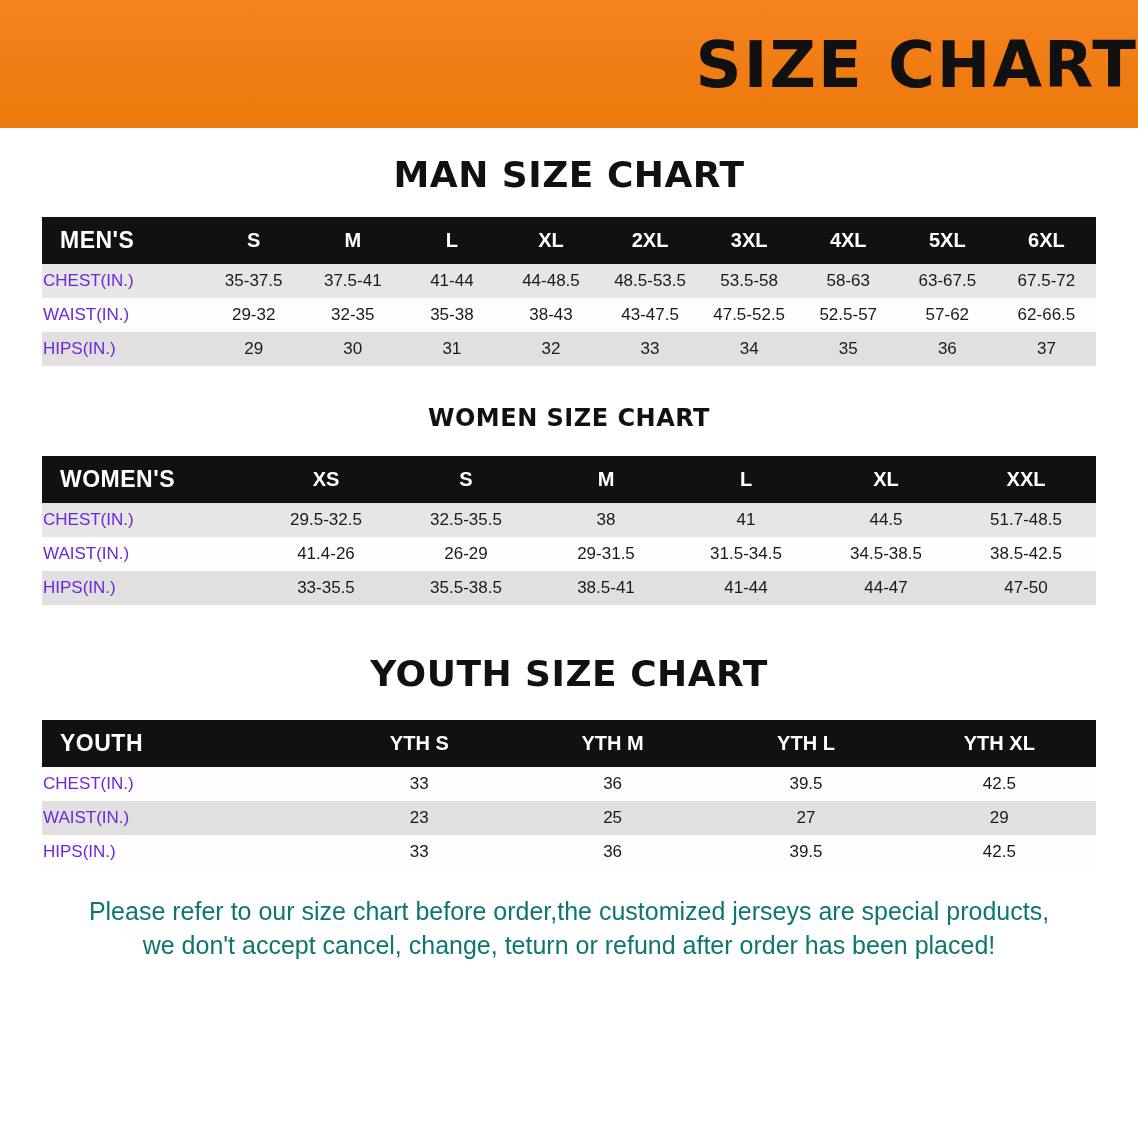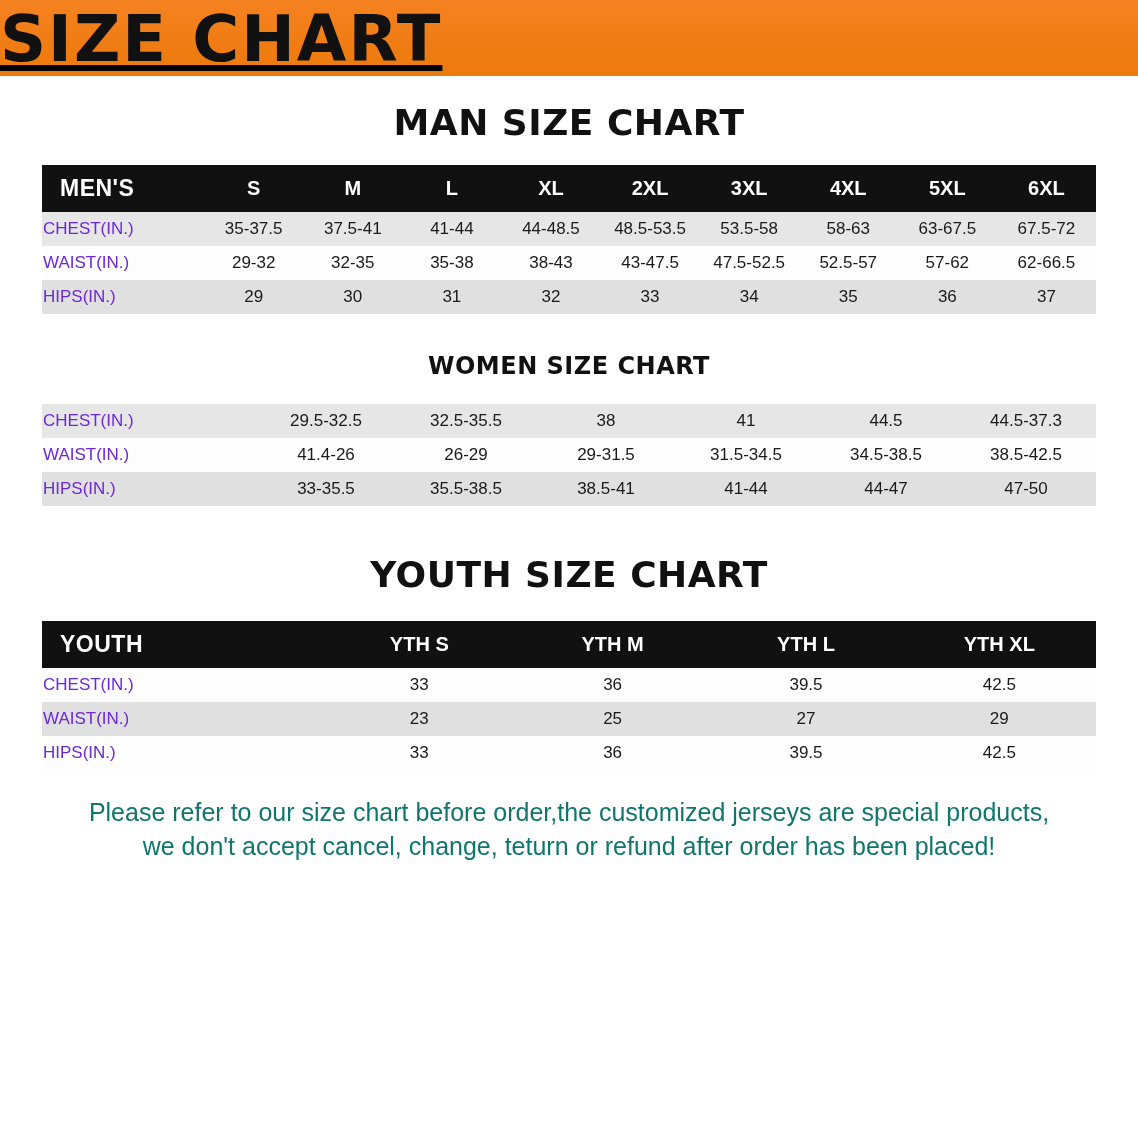--- a/index.html
+++ b/index.html
@@ -13,26 +13,25 @@
     position: relative;
     width: 1138px;
     height: 1132px;
     background: #ffffff;
     overflow: hidden;
   }
 
   
   .banner {
     width: 100%;
-    height: 76px;
+    height: 128px;
     background: linear-gradient(180deg, #f58220 0%, #f07d13 55%, #ec7a0c 100%);
     display: flex;
     align-items: center;
-    justify-content: flex-start;
-    text-decoration: underline;
+    justify-content: flex-end;
   }
   .banner-title {
     font-family: "DejaVu Sans", sans-serif;
     font-weight: bold;
     font-size: 64px;
     letter-spacing: 2px;
     color: #111111;
     line-height: 1;
     margin-top: 2px;
   }
@@ -198,28 +197,37 @@
       <colgroup>
         <col style="width:214px">
           <col style="width:140px">
           <col style="width:140px">
           <col style="width:140px">
         <col style="width:140px">
           <col style="width:140px">
           <col style="width:140px">
       </colgroup>
       <tbody>
+          <tr class="head">
+        <td class="label">WOMEN'S</td>
+        <td>XS</td>
+        <td>S</td>
+        <td>M</td>
+        <td>L</td>
+        <td>XL</td>
+        <td>XXL</td>
+      </tr>
       <tr class="r-light">
         <td class="label">CHEST(IN.)</td>
         <td>29.5-32.5</td>
         <td>32.5-35.5</td>
         <td>38</td>
         <td>41</td>
         <td>44.5</td>
-        <td>44.5-37.3</td>
+        <td>51.7-48.5</td>
       </tr>
       <tr class="r-white">
         <td class="label">WAIST(IN.)</td>
         <td>41.4-26</td>
         <td>26-29</td>
         <td>29-31.5</td>
         <td>31.5-34.5</td>
         <td>34.5-38.5</td>
         <td>38.5-42.5</td>
       </tr>

